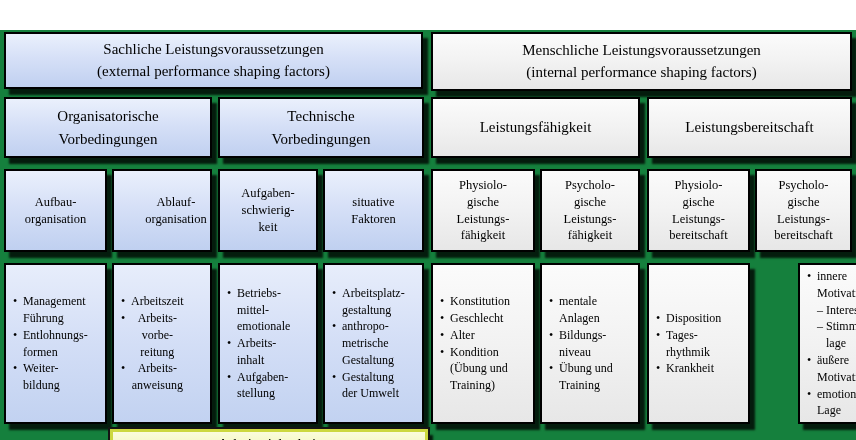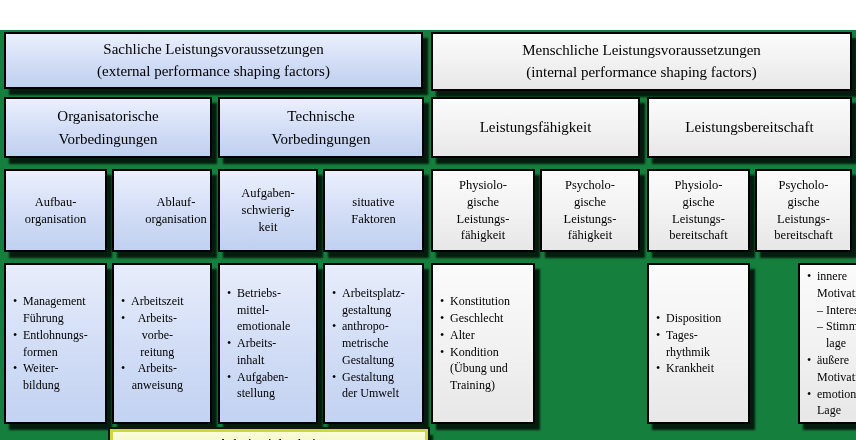--- a/index.html
+++ b/index.html
@@ -138,20 +138,30 @@
   <div class="box gray listbox" style="left:431px; top:233px; width:104px; height:161px;">
     <ul class="factors">
         <li>Konstitution</li>
         <li>Geschlecht</li>
         <li>Alter</li>
         <li>Kondition
 (Übung und
 Training)</li>
       </ul>
   </div>
+  <div class="box gray listbox" style="left:540px; top:233px; width:100px; height:161px;">
+    <ul class="factors">
+        <li>mentale
+Anlagen</li>
+        <li>Bildungs-
+niveau</li>
+        <li>Übung und
+Training</li>
+      </ul>
+  </div>
   <div class="box gray listbox" style="left:647px; top:233px; width:103px; height:161px;">
     <ul class="factors">
         <li>Disposition</li>
         <li>Tages-
 rhythmik</li>
         <li>Krankheit</li>
       </ul>
   </div>
   <div class="box gray listbox" style="left:798px; top:233px; width:118px; height:161px;">
     <ul class="factors">

